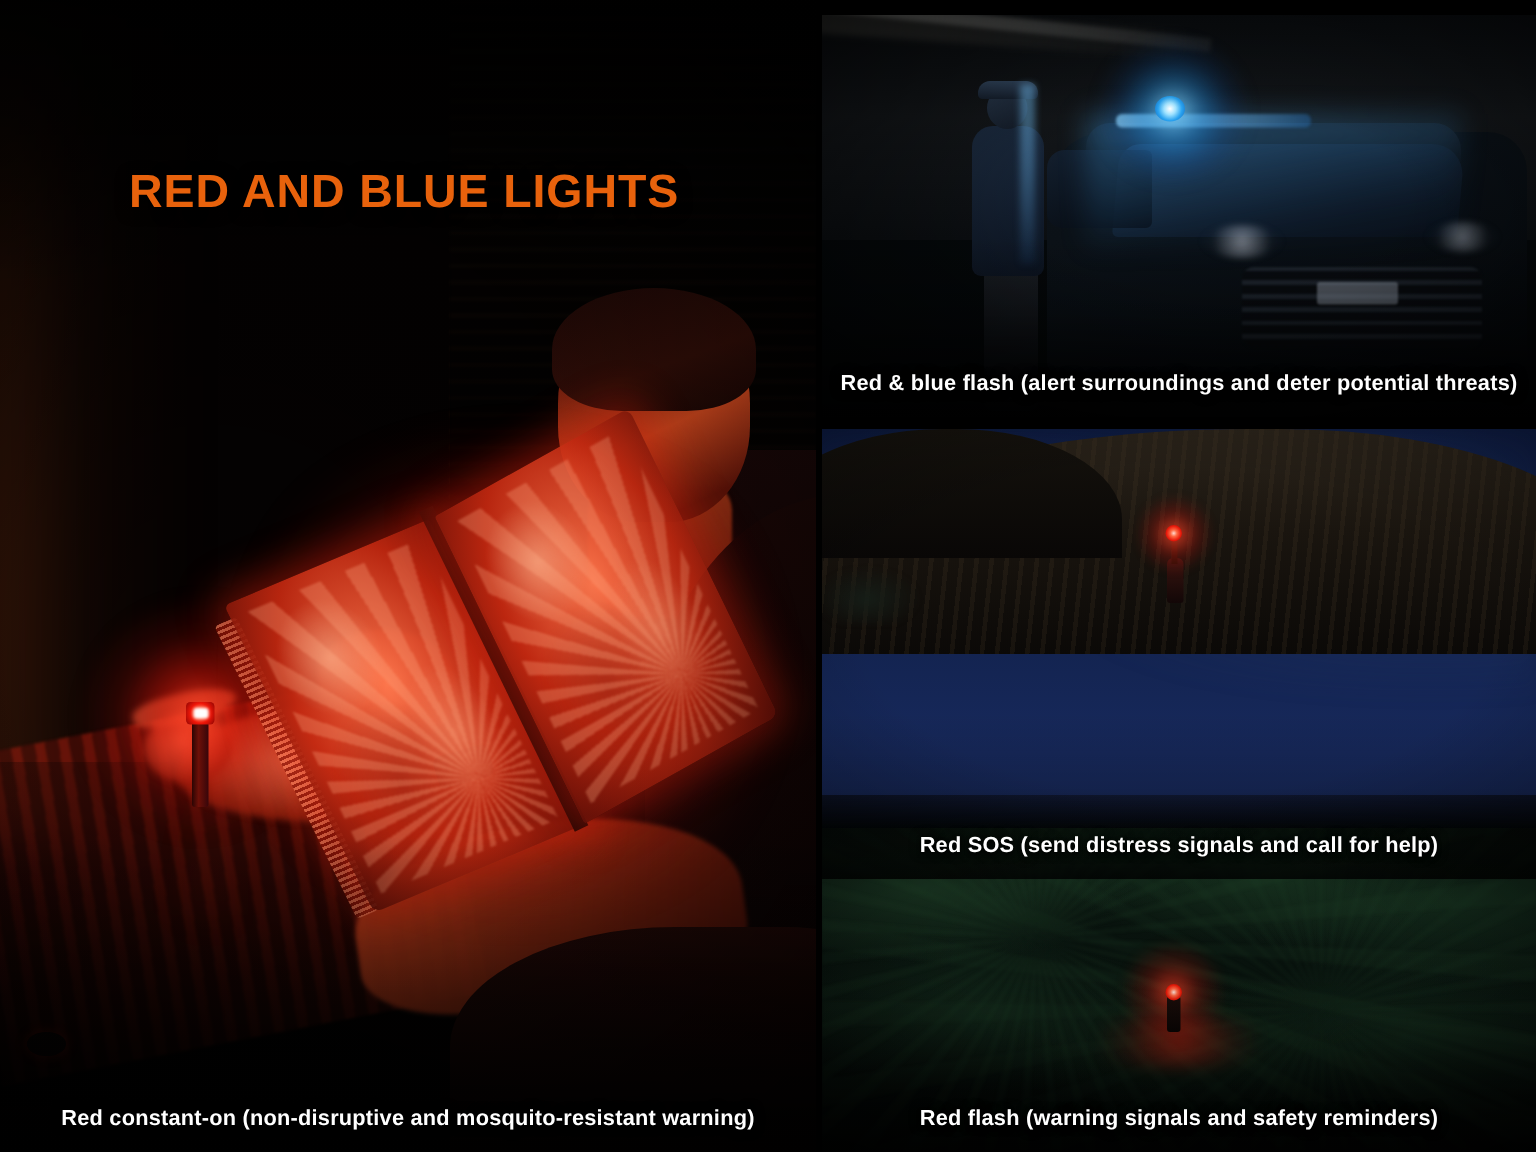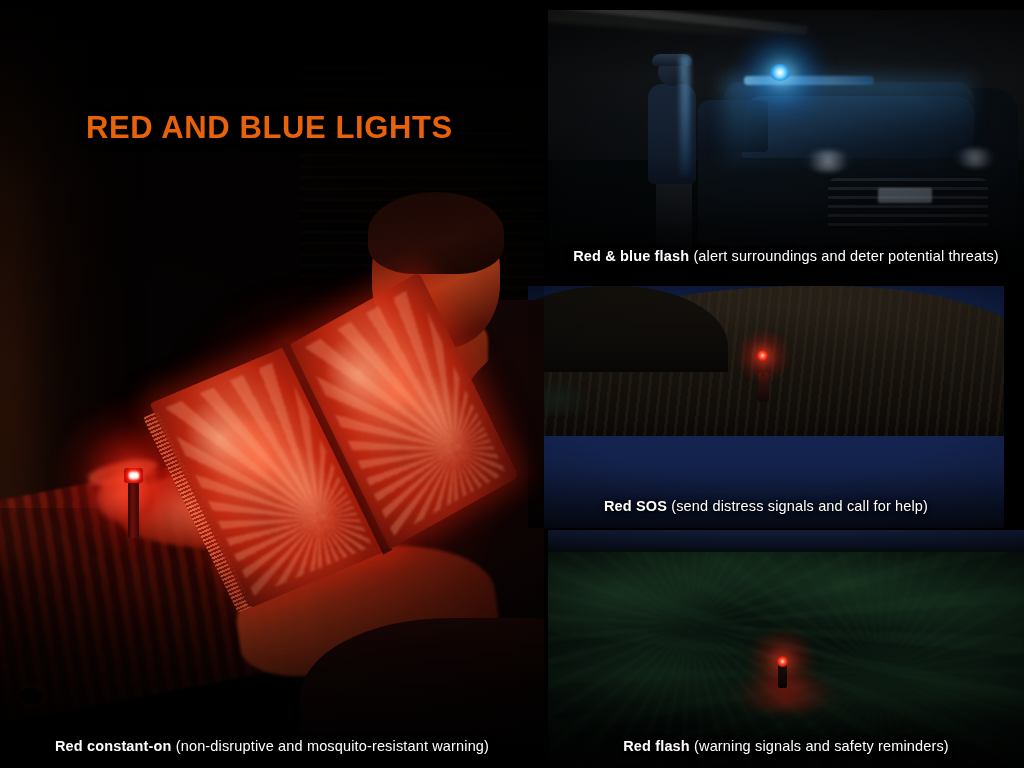--- a/index.html
+++ b/index.html
@@ -16,21 +16,21 @@
     padding:0 0 14px 0;
     text-align:center;
     color:#fff;
     font-size:14.5px;
     letter-spacing:.15px;
     white-space:nowrap;
     z-index:40;
     text-shadow:0 1px 3px rgba(0,0,0,.95),0 0 7px rgba(0,0,0,.85);
   }
   .caption .lead{font-weight:bold;}
-  .caption .sub{font-weight:normal;}
+  .caption .sub{font-weight:bold;}
 
   
   #left-panel{left:0;top:0;width:544px;height:768px;background:#050202;}
   .l-layer{position:absolute;inset:0;}
 
   
   .wall-glow{
     left:-20px;top:0;width:150px;height:560px;
     background:
       linear-gradient(90deg,rgba(120,48,16,.55),rgba(60,22,8,.18) 55%,rgba(0,0,0,0) 100%);
@@ -393,21 +393,21 @@
     z-index:18;
   }
   .car-vign{
     inset:0;z-index:30;
     background:
       radial-gradient(95% 80% at 55% 45%,rgba(0,0,0,0) 28%,rgba(0,0,0,.5) 70%,rgba(0,0,0,.94) 100%),
       linear-gradient(0deg,rgba(0,0,0,.9) 0px,rgba(0,0,0,.2) 70px,rgba(0,0,0,0) 120px);
   }
 
   
-  #panel-sos{left:528px;top:286px;width:476px;height:242px;background:#ef4444;}
+  #panel-sos{left:548px;top:286px;width:476px;height:300px;background:#ef4444;}
   .sos-sky{
     inset:0;
     background:linear-gradient(180deg,#0d1a3f 0%,#12224d 42%,#17295c 72%,#1b2e63 100%);
   }
   .sos-clouds{
     inset:0;
     background:
       radial-gradient(60% 28% at 22% 18%,rgba(40,62,110,.40),rgba(0,0,0,0) 70%),
       radial-gradient(50% 22% at 72% 10%,rgba(46,70,120,.32),rgba(0,0,0,0) 72%),
       radial-gradient(70% 26% at 85% 42%,rgba(36,58,106,.32),rgba(0,0,0,0) 72%);

